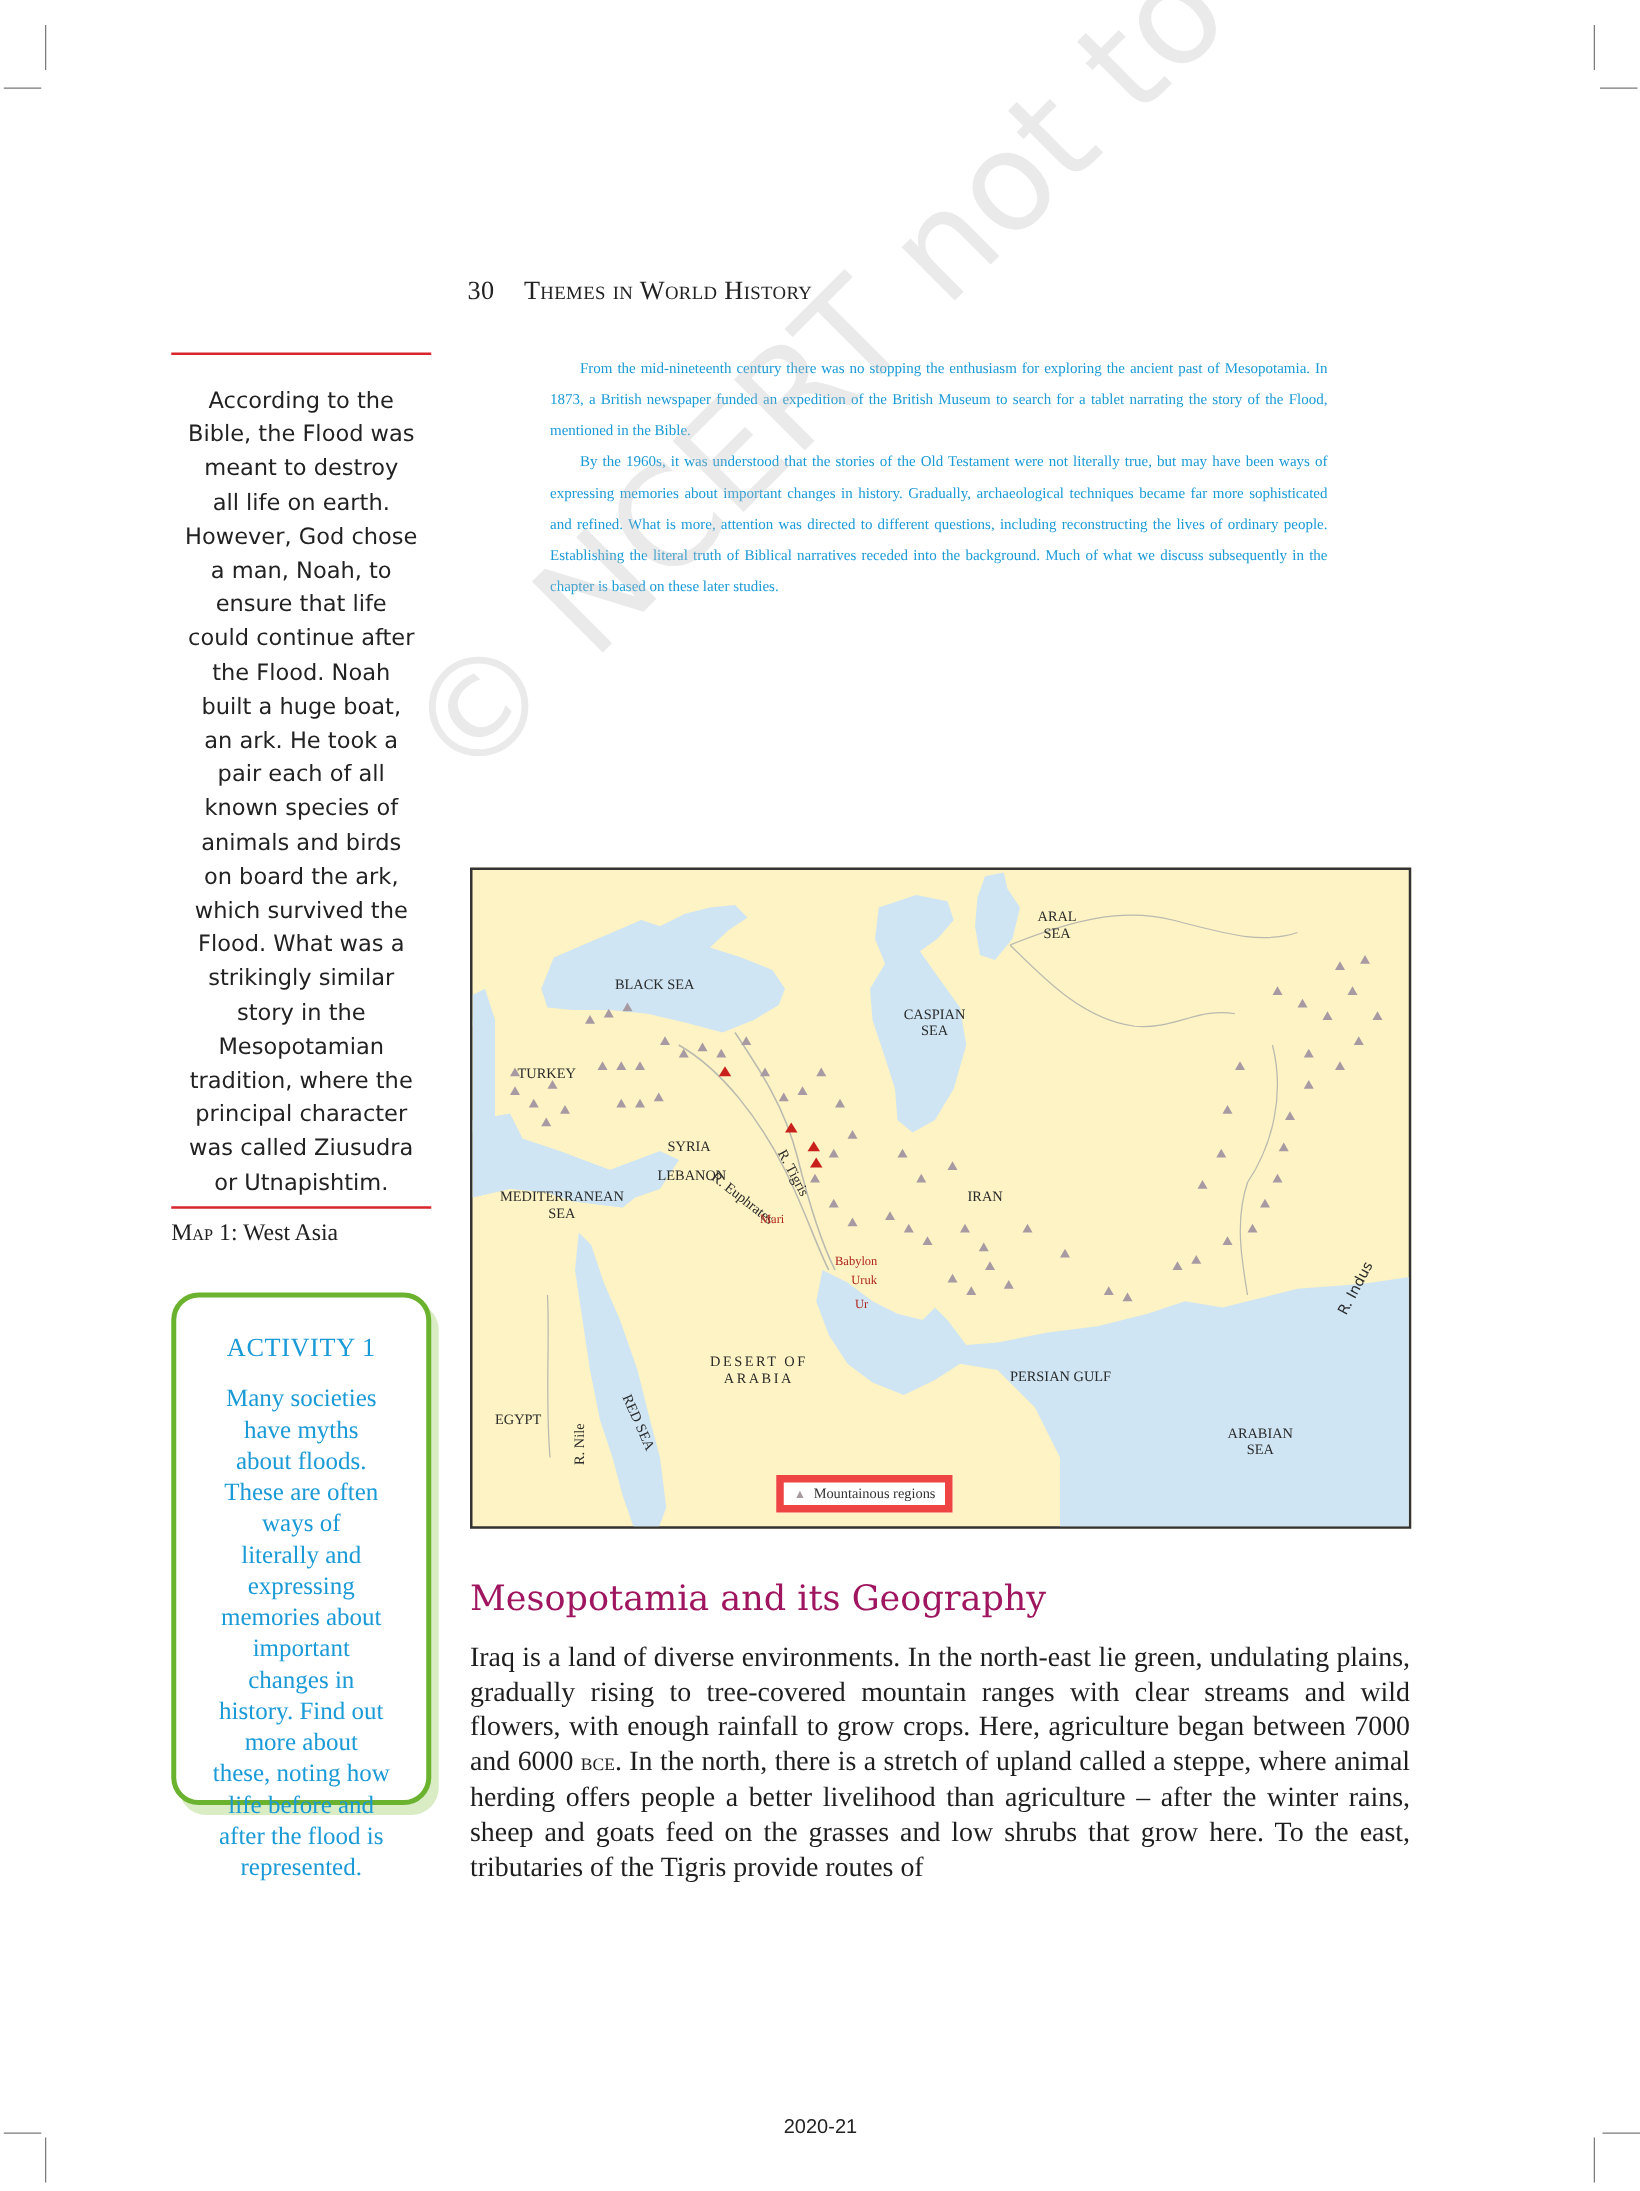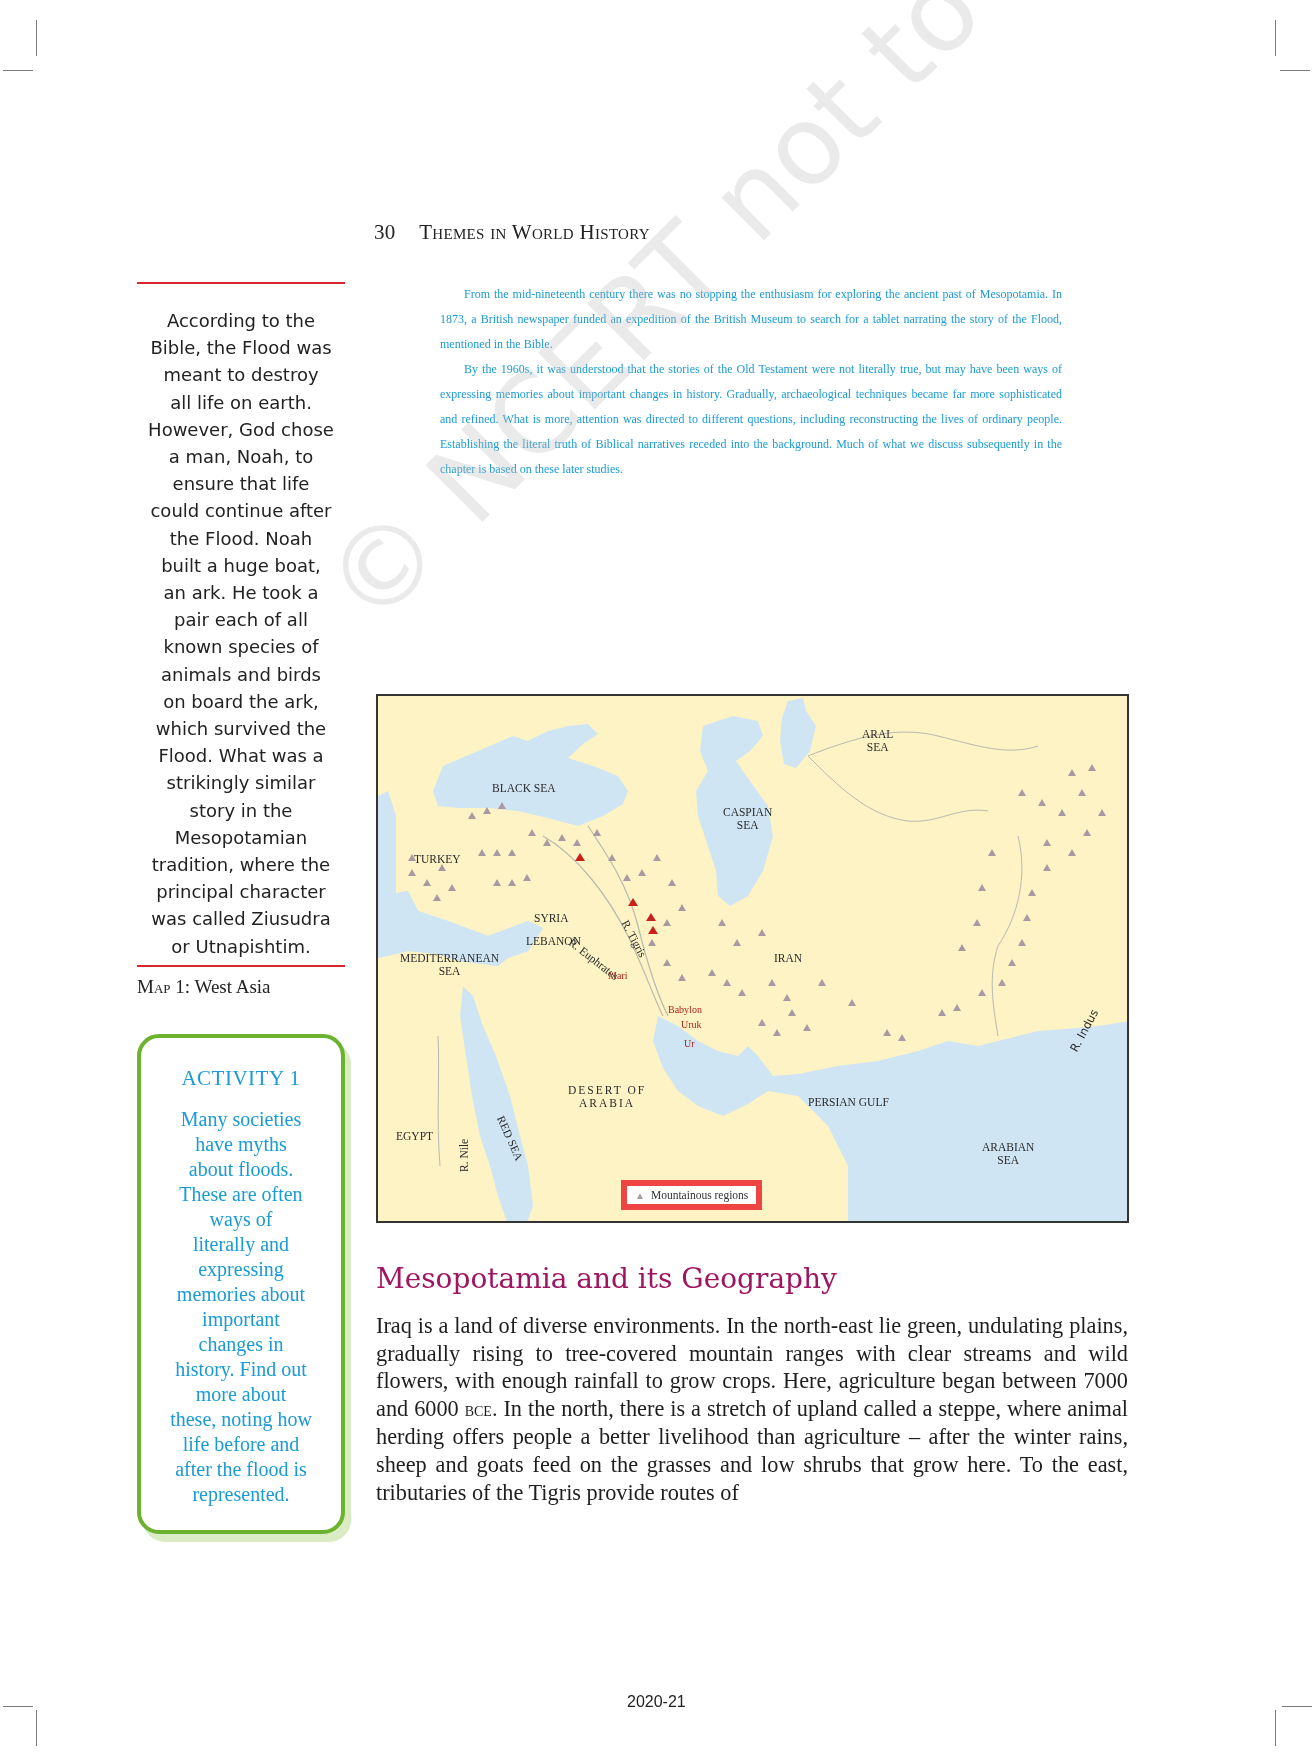--- a/index.html
+++ b/index.html
@@ -11,21 +11,21 @@
   .running-head { position: absolute; left: 374px; top: 220px; font-family: "Liberation Serif", serif; font-size: 21px; color: #222; letter-spacing: 0.3px; }
   .running-head .pg { margin-right: 18px; }
   .running-head .title { font-variant: small-caps; margin-top: 20px; }
 
   .side-note { position: absolute; left: 137px; top: 282px; width: 208px; border-top: 2px solid #d9262c; border-bottom: 2px solid #d9262c; padding: 23px 0 5px 0; text-align: center; font-family: "DejaVu Sans", sans-serif; font-size: 18px; line-height: 27.2px; color: #222; }
   .side-note p { margin: 0; }
 
   .map-caption { position: absolute; left: 137px; top: 976px; font-family: "Liberation Serif", serif; font-size: 19px; color: #222; }
   .map-caption .sc { font-variant: small-caps; }
 
-  .activity { position: absolute; left: 137px; top: 1034px; width: 208px; height: 500px; border: 4px solid #6bb32e; border-radius: 22px; box-shadow: 6px 8px 0 #d9ecc4; box-sizing: border-box; background: #fff; text-align: center; color: #1a9ad6; font-family: "Liberation Serif", serif; font-size: 20px; line-height: 25px; padding: 28px 6px 0 6px; }
+  .activity { position: absolute; left: 137px; top: 1034px; width: 208px; height: 410px; border: 4px solid #6bb32e; border-radius: 22px; box-shadow: 6px 8px 0 #d9ecc4; box-sizing: border-box; background: #fff; text-align: center; color: #1a9ad6; font-family: "Liberation Serif", serif; font-size: 20px; line-height: 25px; padding: 28px 6px 0 6px; }
   .activity h3 { margin: 0 0 16px 0; font-weight: normal; font-size: 21px; letter-spacing: 0.5px; }
   .activity p { margin: 0; }
 
   .intro { position: absolute; left: 440px; top: 282px; width: 622px; color: #1a9ad6; font-family: "Liberation Serif", serif; font-size: 12px; line-height: 25px; text-align: justify; }
   .intro p { margin: 0; text-indent: 24px; }
 
   .map { position: absolute; left: 376px; top: 694px; width: 753px; height: 529px; border: 2px solid #333; box-sizing: border-box; background: #fdf3c4; overflow: hidden; }
   .map svg { position: absolute; left: 0; top: 0; }
   .lbl { position: absolute; font-family: "Liberation Serif", serif; font-size: 11.5px; color: #2a2a2a; text-align: center; line-height: 13px; white-space: nowrap; }
   .city { color: #b0241c; font-size: 10px; }
@@ -212,21 +212,21 @@
 
     <g fill="#c8201a">
       <path d="M197,165 l5,-8 l5,8 z"></path>
       <path d="M250,210 l5,-8 l5,8 z"></path>
       <path d="M268,225 l5,-8 l5,8 z"></path>
       <path d="M270,238 l5,-8 l5,8 z"></path>
     </g>
   </svg>
   <div class="lbl" style="left:114px; top:86px;">BLACK SEA</div>
   <div class="lbl" style="left:345px; top:110px;"><span>CASPIAN</span><br><span>SEA</span></div>
-  <div class="lbl" style="left:452px; top:32px;margin-left:32px;"><span>ARAL</span><br><span>SEA</span></div>
+  <div class="lbl" style="left:452px; top:32px;"><span>ARAL</span><br><span>SEA</span></div>
   <div class="lbl" style="left:36px; top:157px;">TURKEY</div>
   <div class="lbl" style="left:156px; top:216px;">SYRIA</div>
   <div class="lbl" style="left:148px; top:239px;">LEBANON</div>
   <div class="lbl" style="left:22px; top:256px;"><span>MEDITERRANEAN</span><br><span>SEA</span></div>
   <div class="lbl" style="left:196px; top:240px; transform: rotate(38deg); transform-origin: 0 0;">R. Euphrates</div>
   <div class="lbl" style="left:252px; top:222px; transform: rotate(62deg); transform-origin: 0 0;">R. Tigris</div>
   <div class="lbl city" style="left:230px; top:273px;">Mari</div>
   <div class="lbl city" style="left:290px; top:307px;">Babylon</div>
   <div class="lbl city" style="left:303px; top:322px;">Uruk</div>
   <div class="lbl city" style="left:306px; top:341px;">Ur</div>

